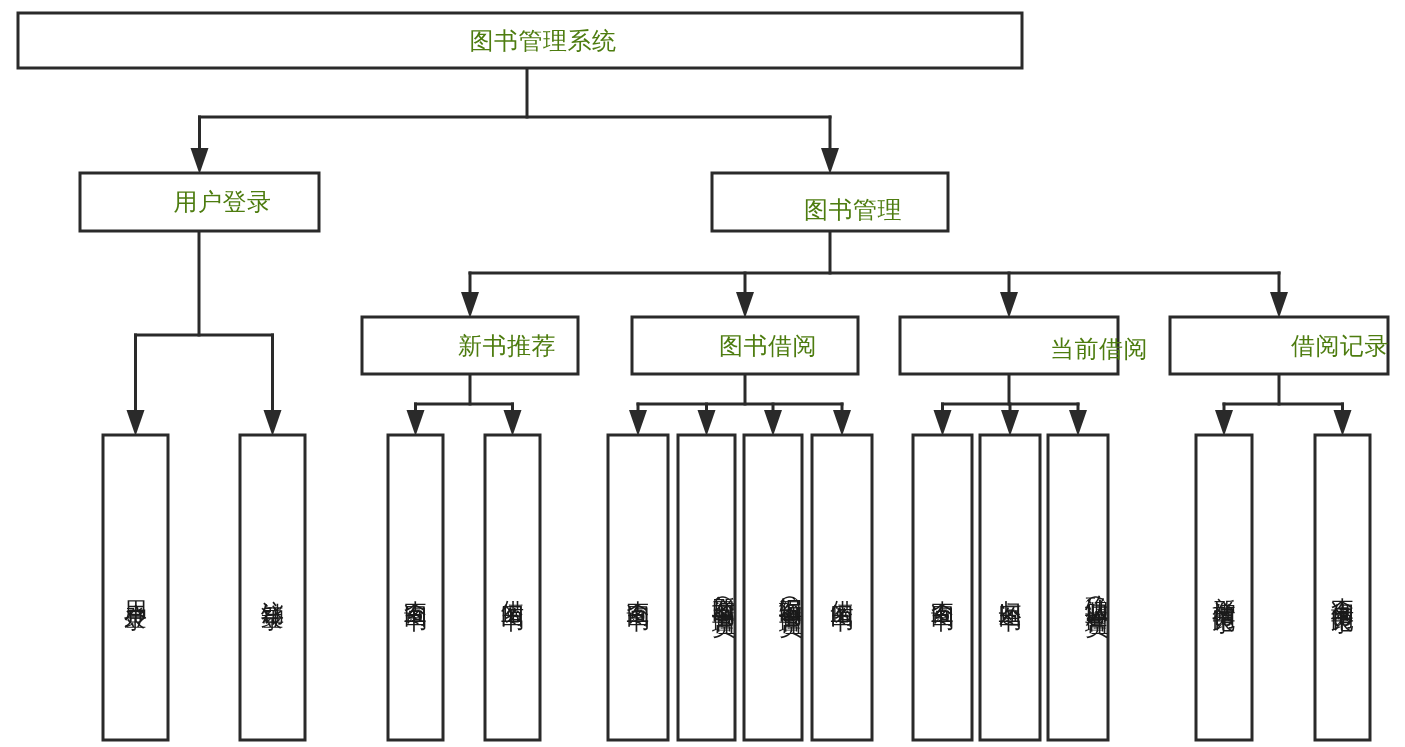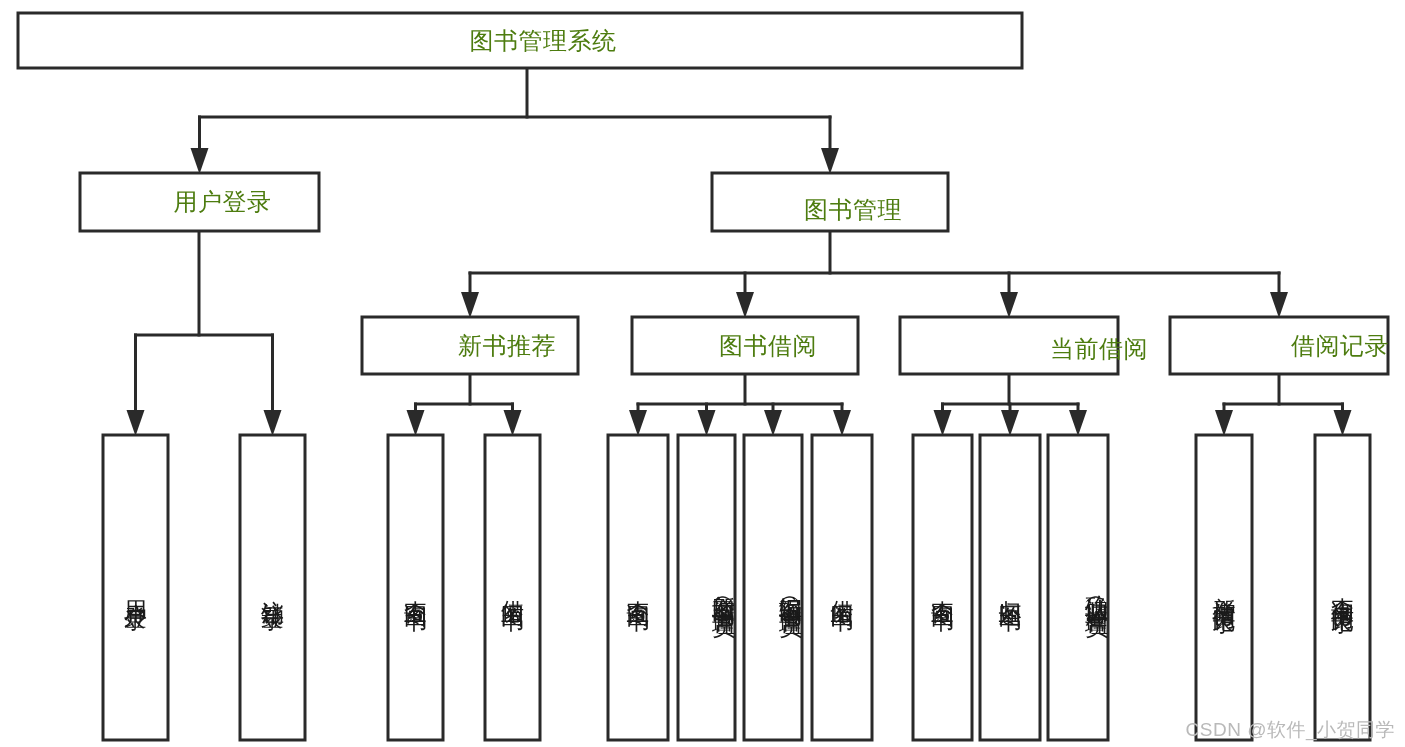--- a/index.html
+++ b/index.html
@@ -193,14 +193,13 @@
       <div class="node-label-v" style="left: 608px; top: 435px; width: 60px; height: 305px;">查询图书</div>
       <div class="node-label-v align-top" style="left: 678px; top: 435px; width: 57px; height: 305px;">新增图书（管理员）</div>
       <div class="node-label-v align-top" style="left: 744px; top: 435px; width: 58px; height: 305px;">编辑图书（管理员）</div>
       <div class="node-label-v" style="left: 812px; top: 435px; width: 60px; height: 305px;">借阅图书</div>
       <div class="node-label-v" style="left: 913px; top: 435px; width: 59px; height: 305px;">查询图书</div>
       <div class="node-label-v" style="left: 980px; top: 435px; width: 60px; height: 305px;">归还图书</div>
       <div class="node-label-v align-top" style="left: 1048px; top: 435px; width: 60px; height: 305px;">确认归还（管理员）</div>
       <div class="node-label-v" style="left: 1196px; top: 435px; width: 56px; height: 305px;">新增借阅记录</div>
       <div class="node-label-v" style="left: 1315px; top: 435px; width: 55px; height: 305px;">查询借阅记录</div>
     </div>
-  <div class="watermark">CSDN @软件_小贺同学</div>
 </div>
 
 </body></html>

